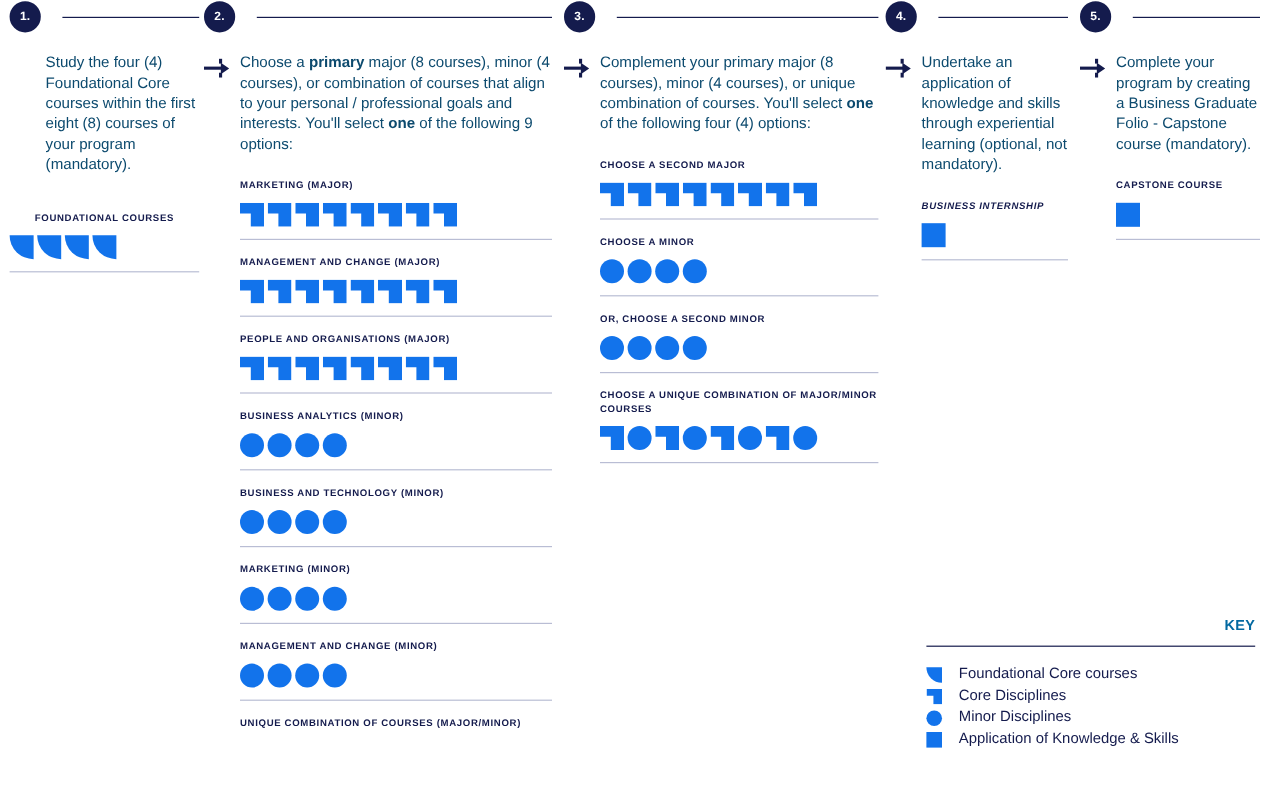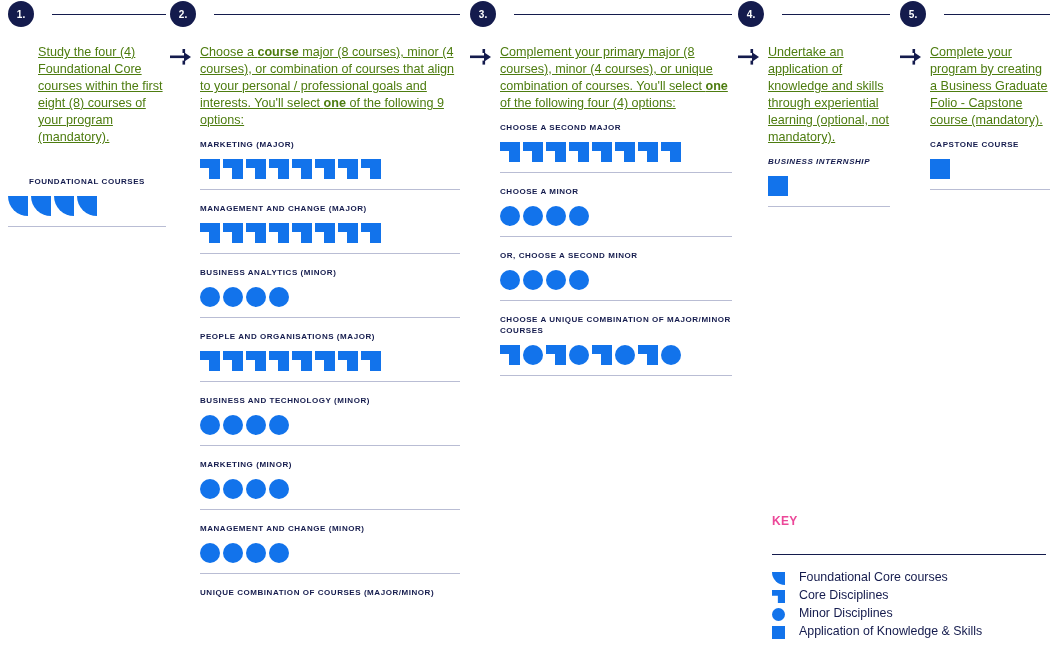--- a/index.html
+++ b/index.html
@@ -57,29 +57,28 @@
     width: 30px;
     flex: 0 0 30px;
     padding-top: 4px;
     color: #141b4d;
   }
   .arrow svg { display: block; }
   .intro {
     flex: 1 1 auto;
     font-size: 12.6px;
     line-height: 17px;
-    color: #4d7c0f;
-    text-decoration: underline;
+    color: #0c4a6e;
   }
   .intro b { font-weight: bold; }
   .col-1 .intro { padding-left: 0; }
   .col-1 .body-row { margin-top: 16px; }
 
   
-  .groups { margin-top: 10px; }
+  .groups { margin-top: 20px; }
   .col-1 .groups { margin-top: 30px; text-align: center; }
   .group { margin-bottom: 0; }
   .group-title {
     font-size: 8px;
     font-weight: bold;
     letter-spacing: .55px;
     color: #141b4d;
     line-height: 11px;
     margin-bottom: 9px;
     text-transform: uppercase;
@@ -116,23 +115,24 @@
   
   .key {
     position: absolute;
     left: 772px;
     top: 514px;
     width: 274px;
   }
   .key-title {
     font-size: 12px;
     font-weight: bold;
-    color: #ec4899;
+    color: #0369a1;
     letter-spacing: .3px;
-    margin-bottom: 26px;
+    margin-bottom: 10px;
+    text-align: right;
   }
   .key-rule { height: 1px; background: #141b4d; margin-bottom: 13px; }
   .key-row {
     display: flex;
     align-items: flex-end;
     height: 17px;
     margin-bottom: 1px;
   }
   .key-row .ic { width: 13px; height: 13px; flex: 0 0 13px; }
   .key-row .ic-foundational { border-bottom-left-radius: 13px; }
@@ -177,21 +177,21 @@
         </div>
         <div class="body-row">
           <div class="arrow">
             <svg width="22" height="18" viewBox="0 0 22 18" aria-hidden="true">
               <rect x="0" y="7.5" width="16" height="2.6" fill="#141b4d"></rect>
               <rect x="12.5" y="1" width="2.6" height="4" fill="#141b4d"></rect>
               <rect x="12.5" y="12.6" width="2.6" height="4" fill="#141b4d"></rect>
               <path d="M14 4.2 L21 9 L14 13.8 Z" fill="#141b4d"></path>
             </svg>
           </div>
-          <div class="intro">Choose a <b>course</b> major (8 courses), minor (4 courses), or combination of courses that align to your personal / professional goals and interests. You'll select <b>one</b> of the following 9 options:</div>
+          <div class="intro">Choose a <b>primary</b> major (8 courses), minor (4 courses), or combination of courses that align to your personal / professional goals and interests. You'll select <b>one</b> of the following 9 options:</div>
         </div>
         <div class="groups" style="margin-left: 30px;">
           <div class="group">
             <div class="group-title">MARKETING (MAJOR)</div>
             <div class="icons">
               <div class="ic ic-major"></div>
               <div class="ic ic-major"></div>
               <div class="ic ic-major"></div>
               <div class="ic ic-major"></div>
               <div class="ic ic-major"></div>
@@ -209,40 +209,40 @@
               <div class="ic ic-major"></div>
               <div class="ic ic-major"></div>
               <div class="ic ic-major"></div>
               <div class="ic ic-major"></div>
               <div class="ic ic-major"></div>
               <div class="ic ic-major"></div>
             </div>
             <div class="group-rule"></div>
           </div>
           <div class="group">
+            <div class="group-title">PEOPLE AND ORGANISATIONS (MAJOR)</div>
+            <div class="icons">
+              <div class="ic ic-major"></div>
+              <div class="ic ic-major"></div>
+              <div class="ic ic-major"></div>
+              <div class="ic ic-major"></div>
+              <div class="ic ic-major"></div>
+              <div class="ic ic-major"></div>
+              <div class="ic ic-major"></div>
+              <div class="ic ic-major"></div>
+            </div>
+            <div class="group-rule"></div>
+          </div>
+          <div class="group">
             <div class="group-title">BUSINESS ANALYTICS (MINOR)</div>
             <div class="icons">
               <div class="ic ic-minor"></div>
               <div class="ic ic-minor"></div>
               <div class="ic ic-minor"></div>
               <div class="ic ic-minor"></div>
-            </div>
-            <div class="group-rule"></div>
-          </div>
-          <div class="group">
-            <div class="group-title">PEOPLE AND ORGANISATIONS (MAJOR)</div>
-            <div class="icons">
-              <div class="ic ic-major"></div>
-              <div class="ic ic-major"></div>
-              <div class="ic ic-major"></div>
-              <div class="ic ic-major"></div>
-              <div class="ic ic-major"></div>
-              <div class="ic ic-major"></div>
-              <div class="ic ic-major"></div>
-              <div class="ic ic-major"></div>
             </div>
             <div class="group-rule"></div>
           </div>
           <div class="group">
             <div class="group-title">BUSINESS AND TECHNOLOGY (MINOR)</div>
             <div class="icons">
               <div class="ic ic-minor"></div>
               <div class="ic ic-minor"></div>
               <div class="ic ic-minor"></div>
               <div class="ic ic-minor"></div>

